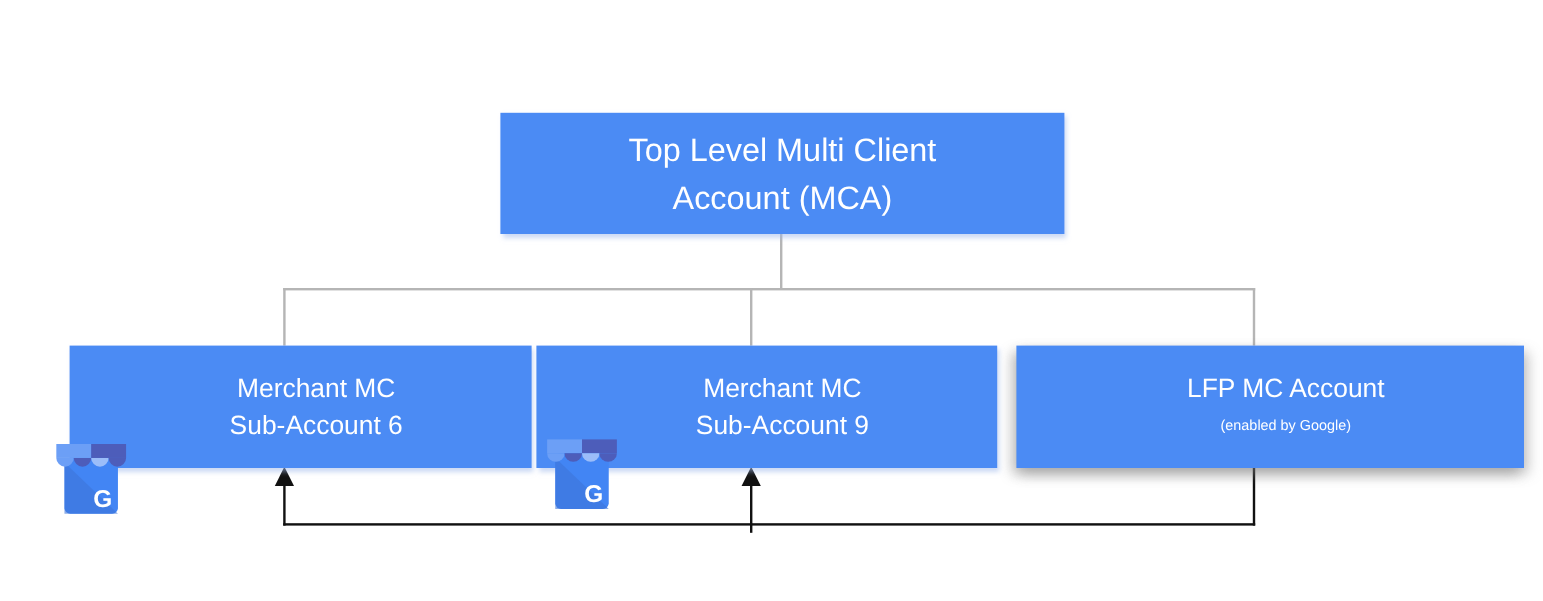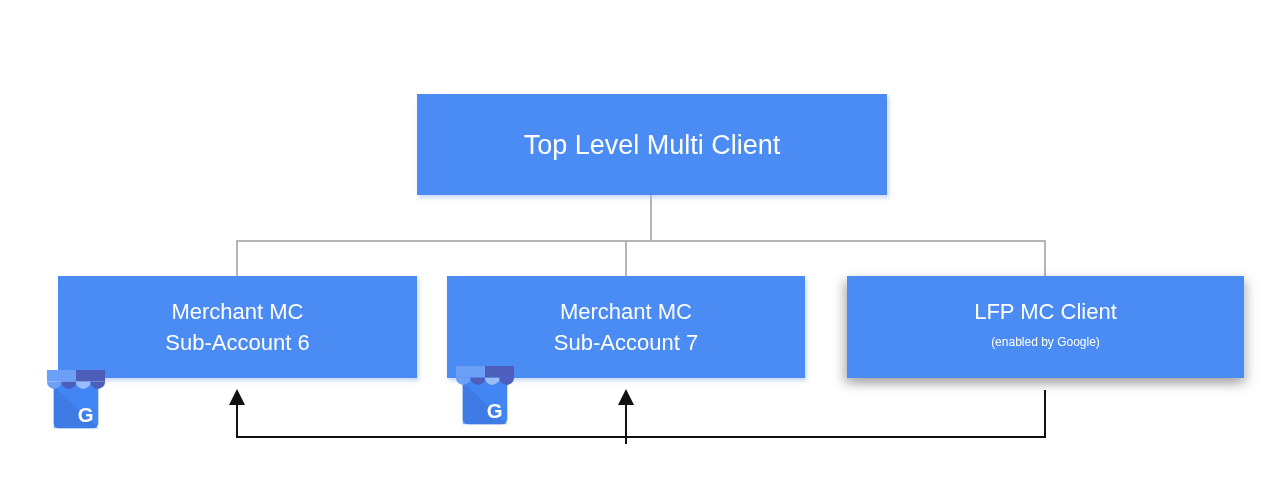--- a/index.html
+++ b/index.html
@@ -17,22 +17,22 @@
     display:flex;flex-direction:column;
     align-items:center;justify-content:center;
     text-align:right;
     box-shadow:2px 3px 4px rgba(160,185,235,0.55);
   }
   .node-root{
     left:417px;top:94px;width:470px;height:101px;
     font-size:27px;line-height:40px;
   }
   .node-child{
-    top:276px;height:102px;
-    font-size:22px;line-height:31px;
+    top:288px;height:102px;
+    font-size:22px;line-height:31px;padding-left:26px;
   }
   .node-sub1{left:58px;width:359px;}
   .node-sub2{left:447px;width:358px;}
   .node-lfp{
     left:847px;width:397px;
     box-shadow:-4px 5px 10px rgba(115,115,115,0.45), 4px 5px 10px rgba(115,115,115,0.35);
   }
   .node-lfp .line2{font-size:12px;}
   .gline{position:absolute;background:#b5b5b5;}
   .bline{position:absolute;background:#111111;}
@@ -70,34 +70,35 @@
 
   <div class="bline b-h"></div>
   <div class="bline b-v1"></div>
   <div class="bline b-v2"></div>
   <div class="bline b-v3"></div>
   <div class="arrowhead ah1"></div>
   <div class="arrowhead ah2"></div>
 
   <div class="node node-root">
     <span class="line1">Top Level Multi Client</span>
+    <span class="line2">Account (MCA)</span>
   </div>
 
   <div class="node node-child node-sub1">
     <span class="line1">Merchant MC</span>
     <span class="line2">Sub-Account 6</span>
   </div>
 
   <div class="node node-child node-sub2">
     <span class="line1">Merchant MC</span>
-    <span class="line2">Sub-Account 7</span>
+    <span class="line2">Sub-Account 9</span>
   </div>
 
   <div class="node node-child node-lfp">
-    <span class="line1">LFP MC Client</span>
+    <span class="line1">LFP MC Account</span>
     <span class="line2">(enabled by Google)</span>
   </div>
 
   <svg class="gmb-icon gmb-icon-1" viewBox="0 0 72 64" aria-hidden="true">
     <rect x="6" y="0" width="30" height="12" fill="#6c9ff6"></rect>
     <rect x="36" y="0" width="30" height="12" fill="#4d5dba"></rect>
     <rect x="13" y="12" width="46" height="48" rx="5" fill="#4285f4"></rect>
     <polygon points="13,16 59,60 13,60" fill="#3e74d9" opacity="0.6"></polygon>
     <path d="M6,12 A7.5,7.5 0 0 0 21,12 Z" fill="#6c9ff6"></path>
     <path d="M21,12 A7.5,7.5 0 0 0 36,12 Z" fill="#4d5dba"></path>

